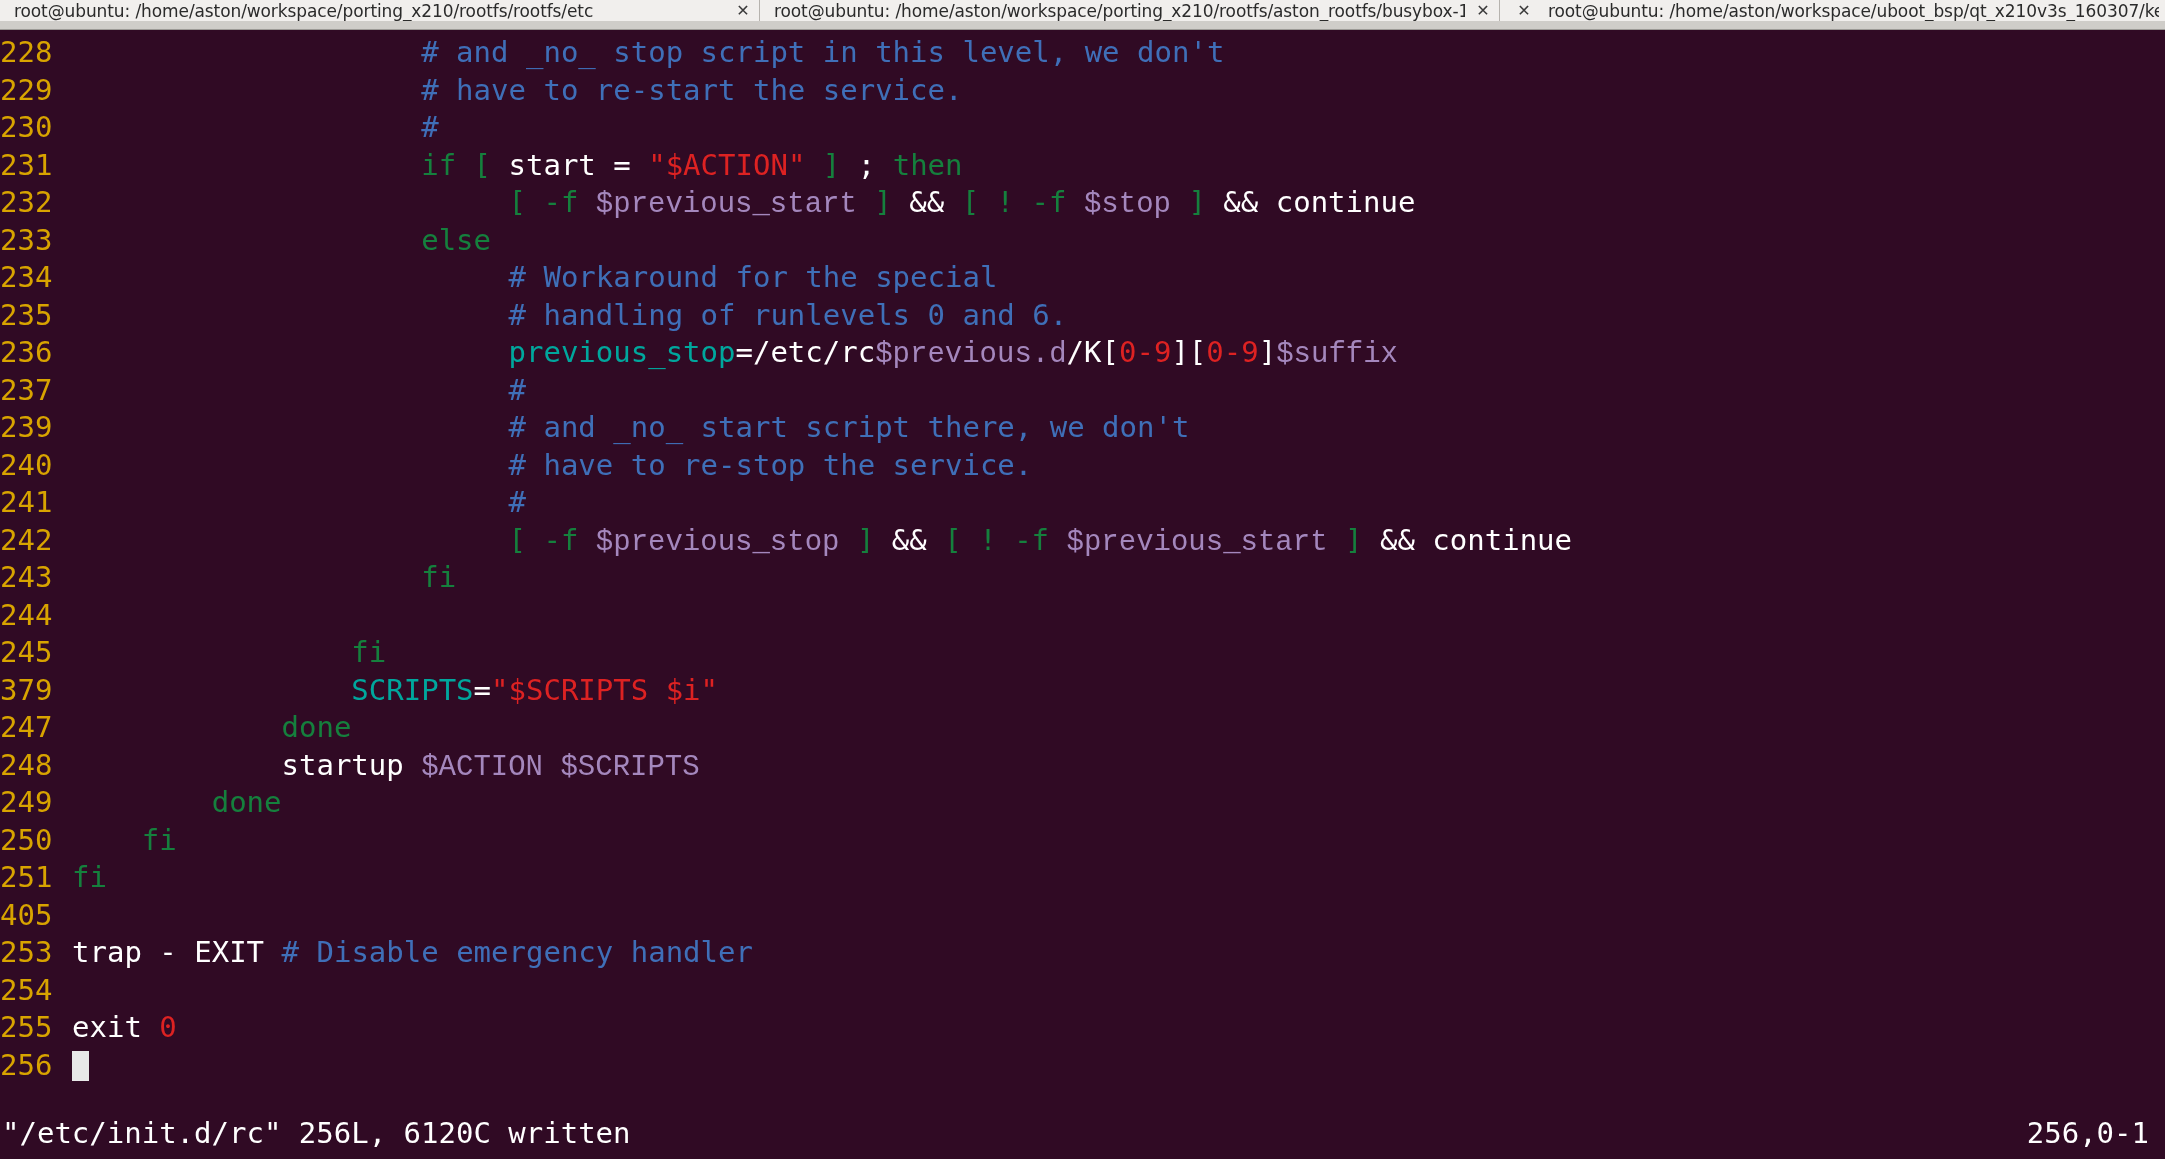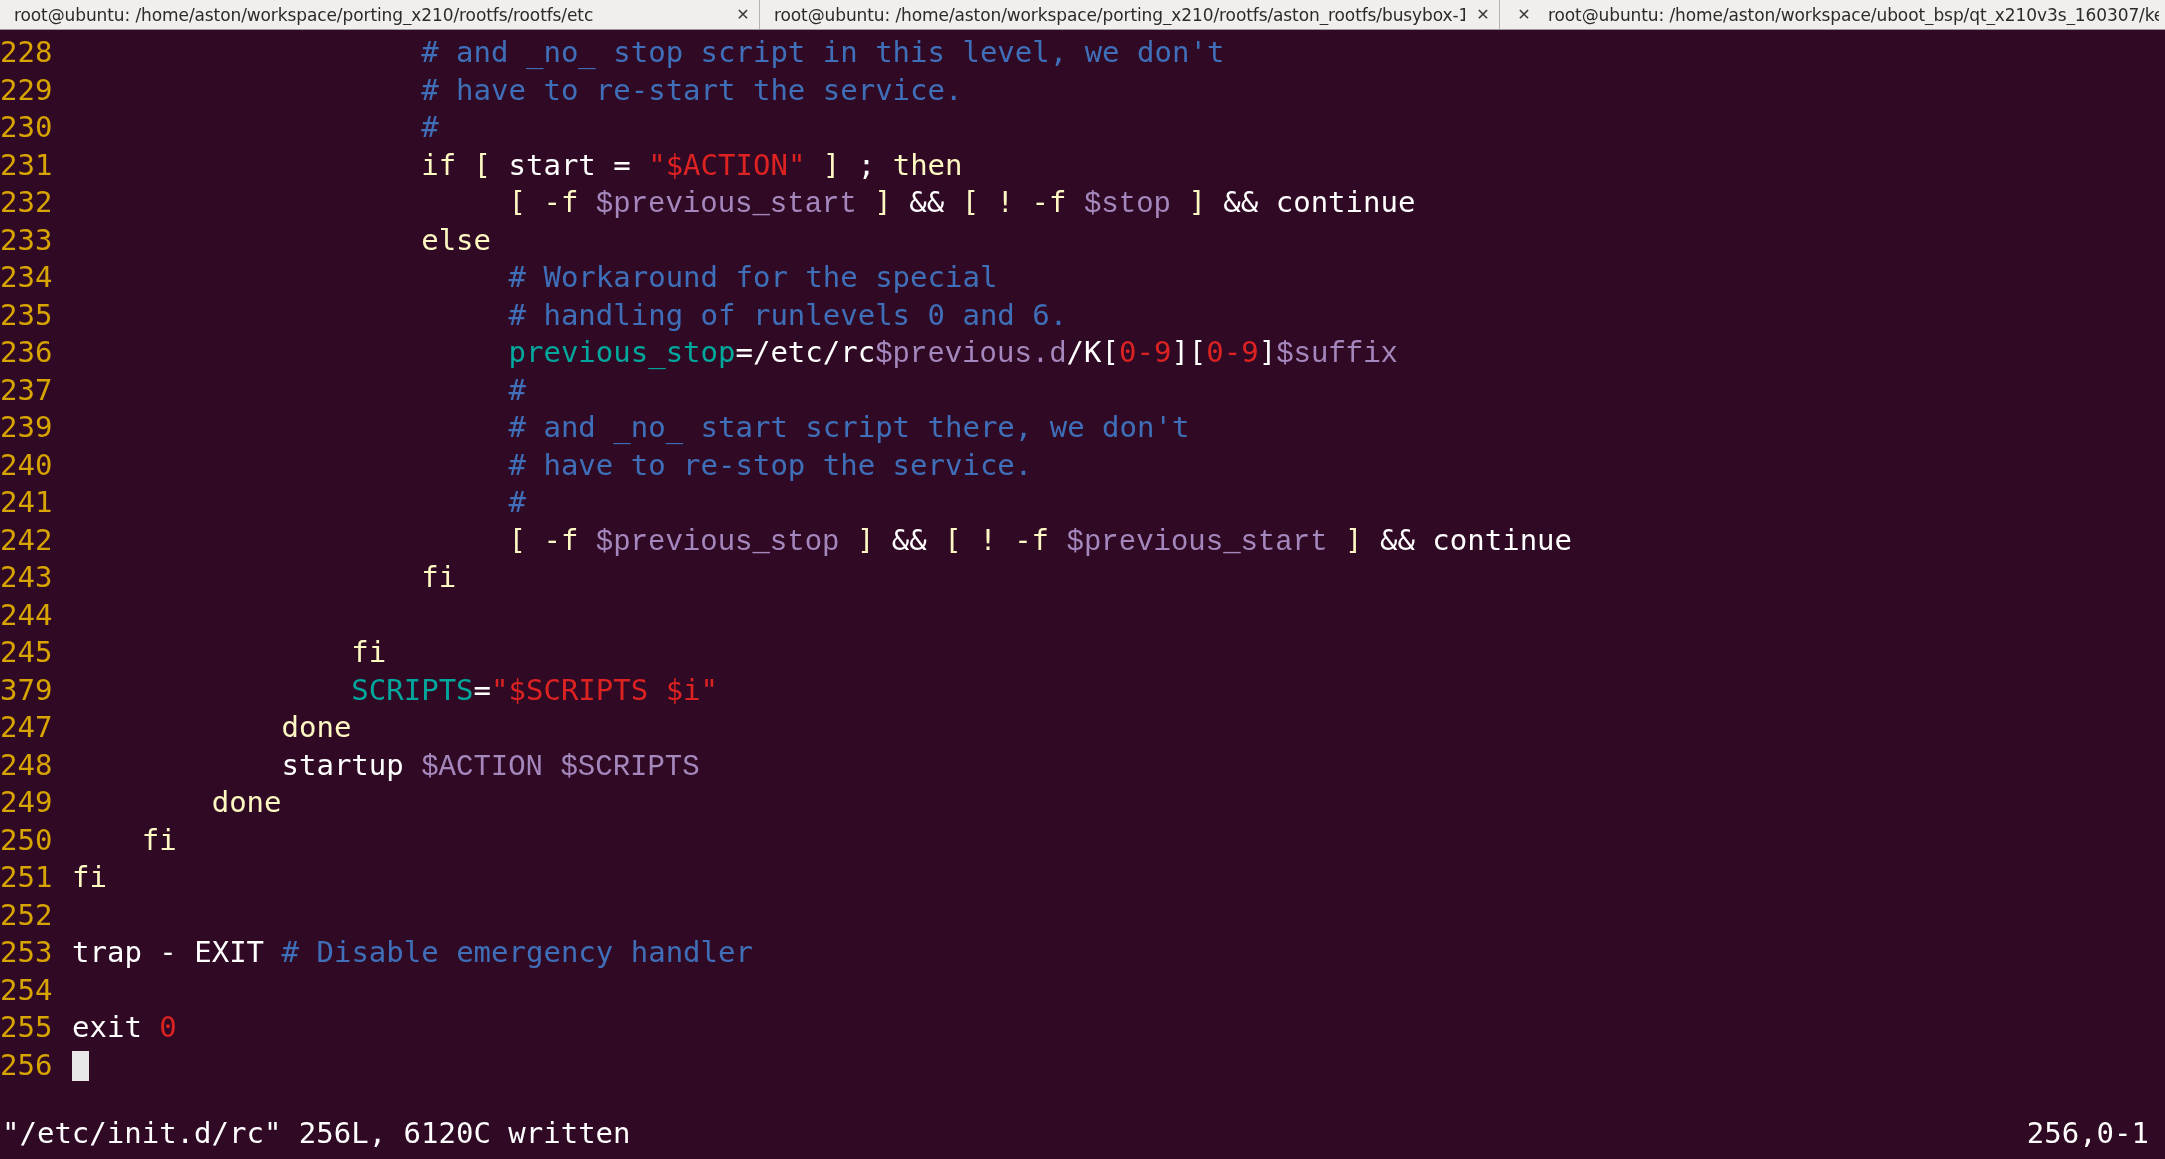--- a/index.html
+++ b/index.html
@@ -20,21 +20,21 @@
   #tabbar {
     display: flex;
     height: 29px;
     background: #cfcdc9;
     border-bottom: 1px solid #9c9a96;
     font-family: "DejaVu Sans", "Liberation Sans", sans-serif;
   }
   .tab {
     display: flex;
     align-items: center;
-    height: 29px;
+    height: 21px;
     box-sizing: border-box;
     font-size: 17px;
     color: #2b2b2b;
     padding: 0 6px 0 14px;
     position: relative;
     background: #f1efed;
     border-right: 1px solid #b6b3ae;
     white-space: nowrap;
     overflow: hidden;
   }
@@ -89,21 +89,21 @@
     width: 72px;
     text-align: left;
     color: #d8a400;
     padding-right: 0px;
   }
   .lnum + .code { padding-left: 0; }
   .code { display: inline; }
 
   
   .c-com   { color: #3f6fb8; }        
-  .c-key   { color: #fef9c3; }        
+  .c-key   { color: #15803d; }        
   .c-str   { color: #dd2222; }        
   .c-var   { color: #a487bd; font-family: Liberation Mono, monospace; }        
   .c-asn   { color: #00a79d; }        
   .c-txt   { color: #ffffff; }        
   .c-num   { color: #dd2222; }
 
   
   .cursor {
     display: inline-block;
     width: 17px;
@@ -169,21 +169,21 @@
         <div class="row"><span class="lnum">242</span><span class="code"><span class="c-txt">                         </span><span class="c-key">[</span><span class="c-txt"> </span><span class="c-key">-f</span><span class="c-txt"> </span><span class="c-var">$previous_stop</span><span class="c-txt"> </span><span class="c-key">]</span><span class="c-txt"> &amp;&amp; </span><span class="c-key">[</span><span class="c-txt"> </span><span class="c-key">!</span><span class="c-txt"> </span><span class="c-key">-f</span><span class="c-txt"> </span><span class="c-var">$previous_start</span><span class="c-txt"> </span><span class="c-key">]</span><span class="c-txt"> &amp;&amp; </span><span class="c-txt">continue</span></span></div>
         <div class="row"><span class="lnum">243</span><span class="code"><span class="c-txt">                    </span><span class="c-key">fi</span></span></div>
         <div class="row"><span class="lnum">244</span><span class="code"></span></div>
         <div class="row"><span class="lnum">245</span><span class="code"><span class="c-txt">                </span><span class="c-key">fi</span></span></div>
         <div class="row"><span class="lnum">379</span><span class="code"><span class="c-txt">                </span><span class="c-asn">SCRIPTS</span><span class="c-txt">=</span><span class="c-str">"$SCRIPTS $i"</span></span></div>
         <div class="row"><span class="lnum">247</span><span class="code"><span class="c-txt">            </span><span class="c-key">done</span></span></div>
         <div class="row"><span class="lnum">248</span><span class="code"><span class="c-txt">            </span><span class="c-txt">startup</span><span class="c-txt"> </span><span class="c-var">$ACTION $SCRIPTS</span></span></div>
         <div class="row"><span class="lnum">249</span><span class="code"><span class="c-txt">        </span><span class="c-key">done</span></span></div>
         <div class="row"><span class="lnum">250</span><span class="code"><span class="c-txt">    </span><span class="c-key">fi</span></span></div>
         <div class="row"><span class="lnum">251</span><span class="code"><span class="c-key">fi</span></span></div>
-        <div class="row"><span class="lnum">252</span><span class="code"></span></div>
+        <div class="row"><span class="lnum">405</span><span class="code"></span></div>
         <div class="row"><span class="lnum">253</span><span class="code"><span class="c-txt">trap</span><span class="c-txt"> - </span><span class="c-txt">EXIT</span><span class="c-txt"> </span><span class="c-com"># Disable emergency handler</span></span></div>
         <div class="row"><span class="lnum">254</span><span class="code"></span></div>
         <div class="row"><span class="lnum">255</span><span class="code"><span class="c-txt">exit</span><span class="c-txt"> </span><span class="c-num">0</span></span></div>
         <div class="row"><span class="lnum">256</span><span class="code"><span class="cursor"></span></span></div>
       </div>
 
     <div id="statusline">
       <span id="status-left">"/etc/init.d/rc" 256L, 6120C written</span>
       <span id="status-right">256,0-1</span>
     </div>

